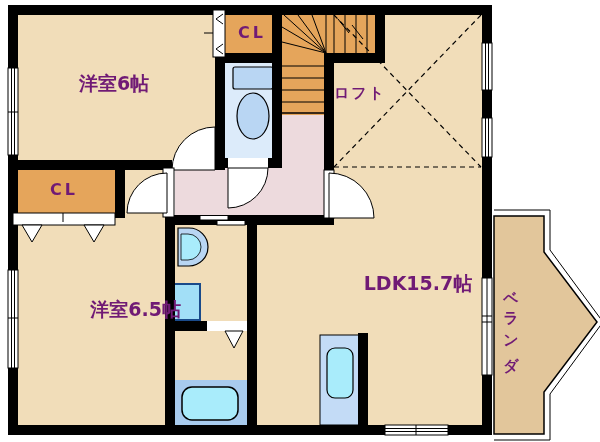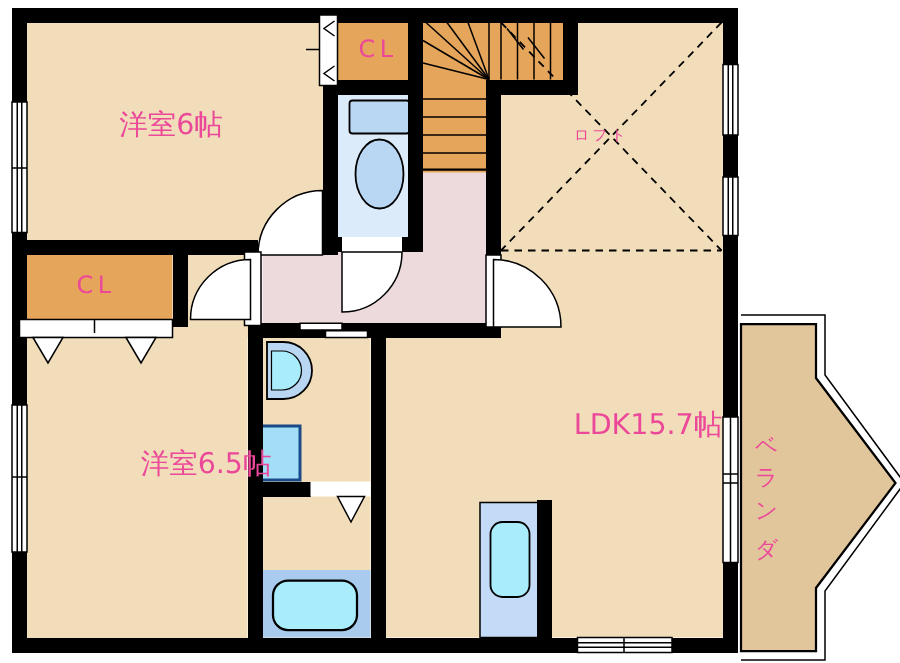--- a/index.html
+++ b/index.html
@@ -1,22 +1,22 @@
 <!DOCTYPE html>
 <html><head>
 <meta charset="utf-8">
 <style>
   html,body{margin:0;padding:0;background:#ffffff;}
   #stage{position:relative;width:600px;height:442px;background:#ffffff;overflow:hidden;
          font-family:"DejaVu Sans","Liberation Sans",sans-serif;}
   #planSvg{position:absolute;left:0;top:0;}
-  .lbl{position:absolute;color:#ec4899;white-space:nowrap;line-height:1;}
+  .lbl{position:absolute;color:#701a75;white-space:nowrap;line-height:1;font-weight:bold;}
   .lbl-room{font-size:19px;text-align:center;}
   .lbl-cl{font-size:16px;letter-spacing:3px;text-align:center;}
-  .lbl-loft{font-size:10px;letter-spacing:2px;text-align:center;}
+  .lbl-loft{font-size:15px;letter-spacing:2px;text-align:left;}
   .lbl-veranda{font-size:15px;letter-spacing:5px;writing-mode:vertical-rl;}
 </style>
 </head>
 <body>
 
 <div id="stage">
   <svg id="planSvg" width="600" height="442" viewBox="0 0 600 442">
 
     <g>
       <rect x="13" y="10" width="207" height="160" fill="#f1ddb9"></rect>
@@ -173,15 +173,15 @@
         <line x1="63" y1="213" x2="63" y2="222"></line>
       </g>
     </g>
   </svg>
 
   <div class="lbl lbl-room" style="left:13px;top:74px;width:202px;">洋室6帖</div>
   <div class="lbl lbl-cl" style="left:222px;top:25px;width:60px;">CL</div>
   <div class="lbl lbl-loft" style="left:334px;top:86px;width:134px;">ロフト</div>
   <div class="lbl lbl-cl" style="left:13px;top:182px;width:102px;">CL</div>
   <div class="lbl lbl-room" style="left:13px;top:300px;width:168px;text-align:right;">洋室6.5帖</div>
-  <div class="lbl lbl-room" style="left:348px;top:274px;width:168px;">LDK15.7帖</div>
+  <div class="lbl lbl-room" style="left:334px;top:274px;width:168px;">LDK15.7帖</div>
   <div class="lbl lbl-veranda" style="left:503px;top:280px;height:140px;">ベランダ</div>
 </div>
 
 </body></html>

